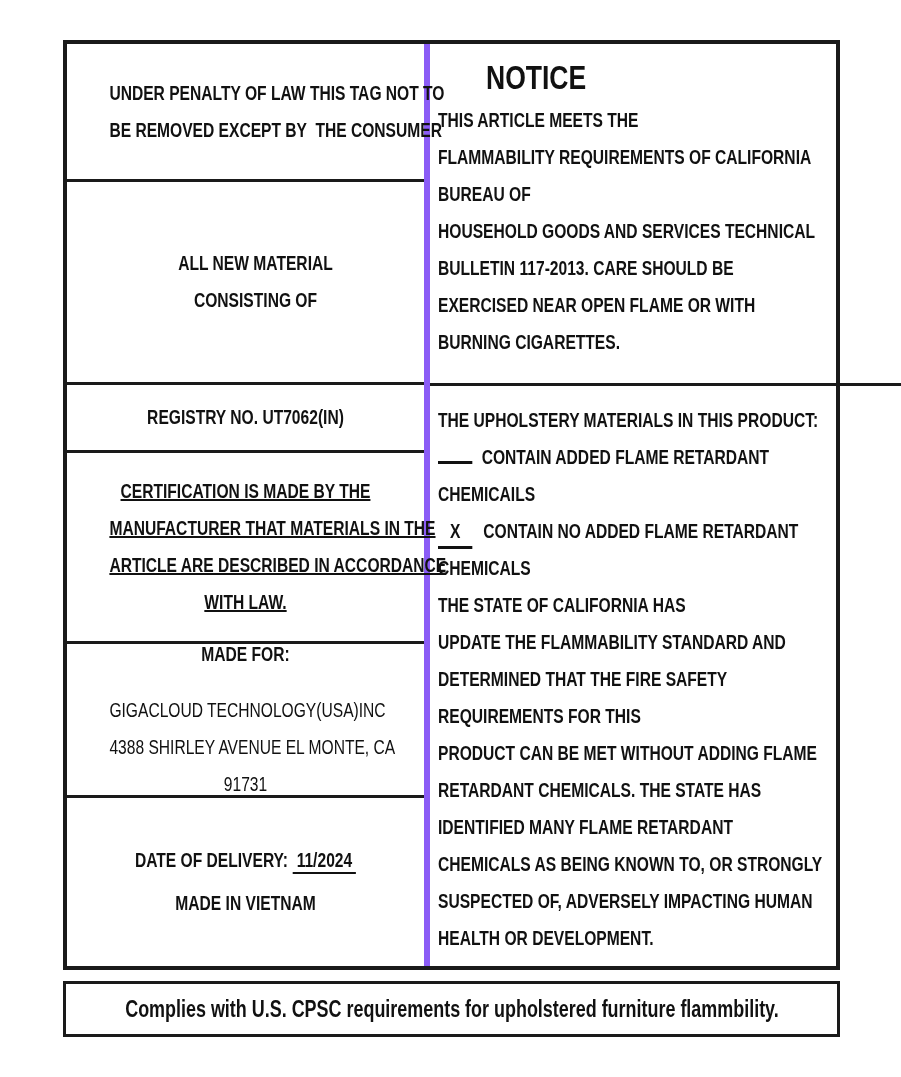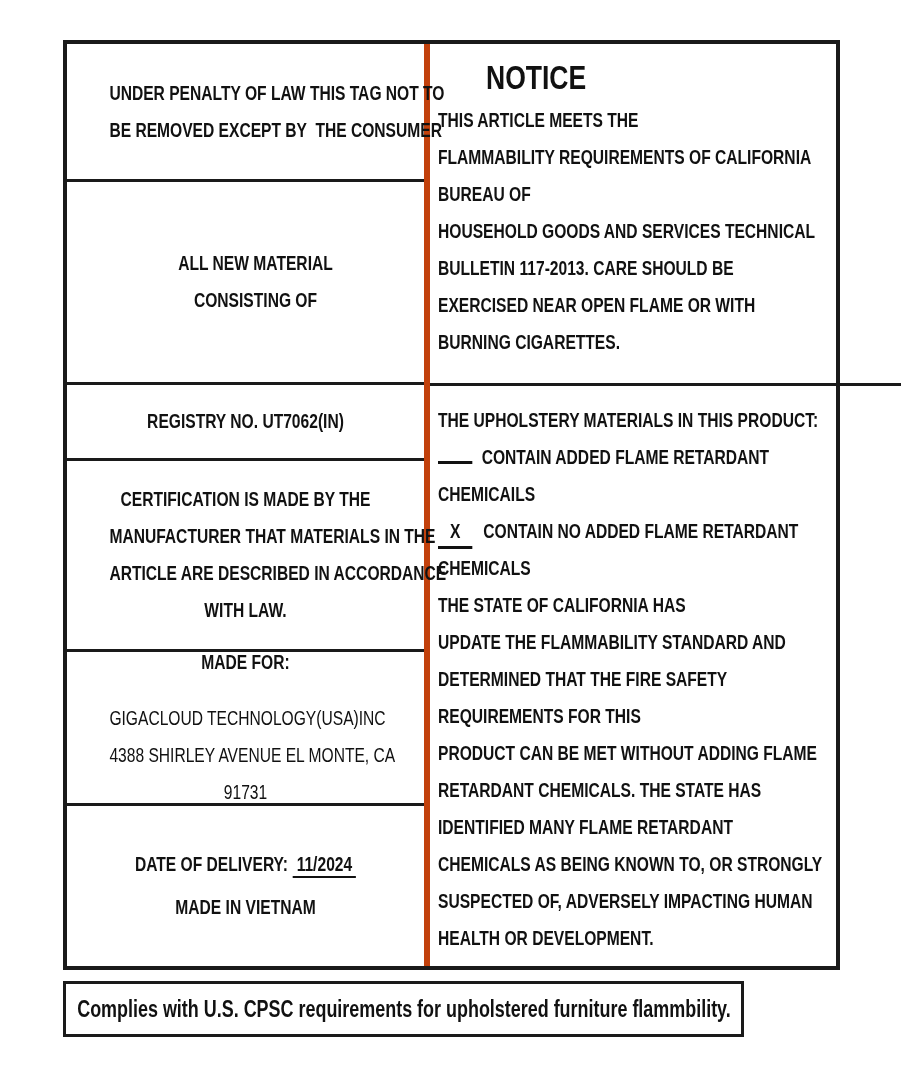--- a/index.html
+++ b/index.html
@@ -30,21 +30,21 @@
     top: 40px;
     width: 777px;
     height: 930px;
     border: 4px solid #1a1a1a;
     display: flex;
     background: #ffffff;
   }
 
   .col-left {
     width: 363px;
-    border-right: 6px solid #c2410c;
+    border-right: 6px solid #8b5cf6;
     display: flex;
     flex-direction: column;
   }
   .col-right {
     flex: 1;
     display: flex;
     flex-direction: column;
   }
 
   
@@ -63,22 +63,22 @@
   .sec {
     border-bottom: 3px solid #1a1a1a;
     display: flex;
     flex-direction: column;
     justify-content: center;
     text-align: center;
     padding: 2px 4px;
   }
   .sec-penalty      { height: 138px; }
   .sec-material     { height: 203px; padding-left: 24px; }
-  .sec-registry     { height: 76px; }
-  .sec-cert         { height: 191px; }
+  .sec-registry     { height: 68px; }
+  .sec-cert         { height: 191px; text-decoration: underline; }
   .sec-made         { height: 154px; }
   .sec-delivery     { flex: 1; border-bottom: none; gap: 6px; }
 
   .addr { margin-top: 19px; }
 
   .underlined {
     border-bottom: 2px solid #111111;
     padding: 0 5px 1px 5px;
     margin-left: 6px;
   }
@@ -123,21 +123,21 @@
     padding-bottom: 0px;
     margin-right: 14px;
     line-height: 30px;
   }
 
   
   .footer-bar {
     position: absolute;
     left: 63px;
     top: 981px;
-    width: 681px;
+    width: 777px;
     height: 56px;
     border: 3px solid #1a1a1a;
     display: flex;
     align-items: center;
     justify-content: center;
     background: #ffffff;
   }
   .footer-bar .ln {
     font-size: 23px;
     transform-origin: 50% 50%;

